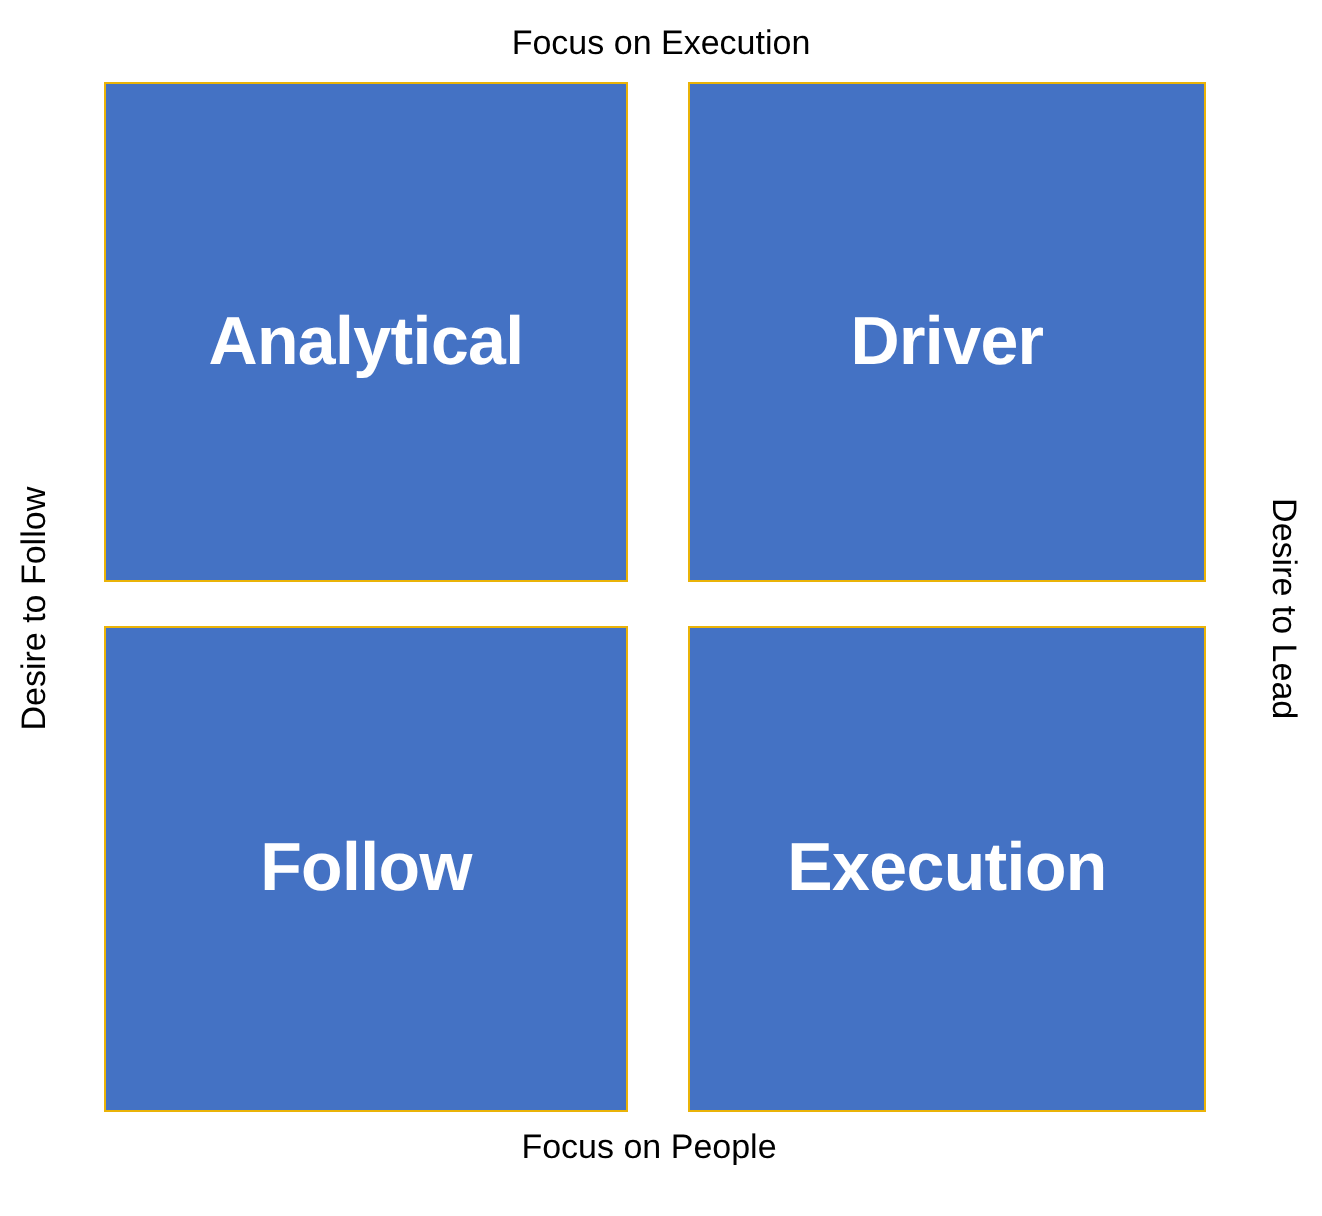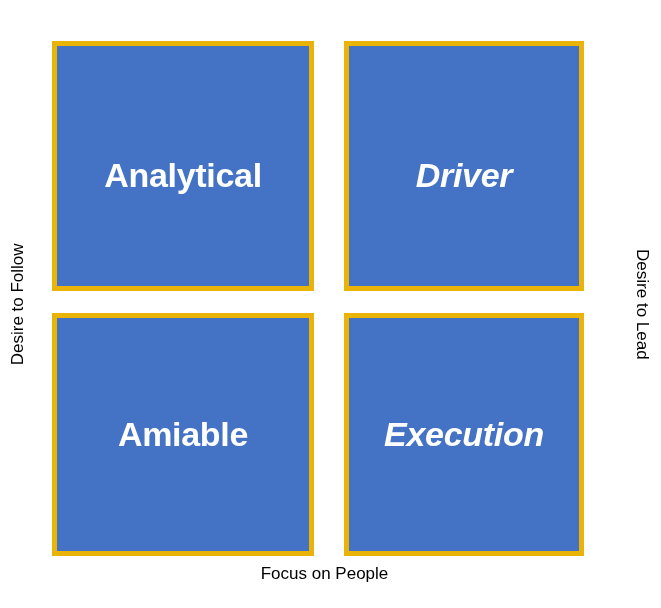--- a/index.html
+++ b/index.html
@@ -83,48 +83,51 @@
     left: 52px;
     top: 41px;
     width: 556px;
     height: 515px;
   }
 
   .quadrant {
     position: absolute;
     box-sizing: border-box;
     background: #4472C4;
-    border: 5px solid #eab308;
+    border: 1px solid #eab308;
     display: flex;
     justify-content: center;
   }
 
   .quadrant.top    { top: 0;     height: 250px; align-items: flex-start; }
   .quadrant.bottom { top: 272px; height: 243px; align-items: center; }
   .quadrant.left   { left: 0;    width: 262px; }
-  .quadrant.right  { left: 292px; width: 240px; font-style: italic; }
+  .quadrant.right  { left: 292px; width: 259px; }
 
   .quadrant-label {
     color: #ffffff;
     font-family: "Liberation Sans", sans-serif;
     font-size: 34px;
     font-weight: bold;
     letter-spacing: -0.3px;
     white-space: nowrap;
     text-align: center;
   }
 
   .quadrant.top .quadrant-label { margin-top: 110px; }
   .quadrant.bottom .quadrant-label { margin-top: 0; }
 </style>
 </head>
 <body>
 
 <div id="diagram-root">
 
+  <div class="axis-label" id="label-top">
+    <span>Focus on Execution</span>
+  </div>
 
   <div class="axis-label" id="label-left">
     <span class="rot">Desire to Follow</span>
   </div>
 
   <div class="axis-label" id="label-right">
     <span class="rot">Desire to Lead</span>
   </div>
 
   <div class="axis-label" id="label-bottom">
@@ -135,21 +138,21 @@
 
     <div class="quadrant top left">
       <span class="quadrant-label">Analytical</span>
     </div>
 
     <div class="quadrant top right">
       <span class="quadrant-label">Driver</span>
     </div>
 
     <div class="quadrant bottom left">
-      <span class="quadrant-label">Amiable</span>
+      <span class="quadrant-label">Follow</span>
     </div>
 
     <div class="quadrant bottom right">
       <span class="quadrant-label">Execution</span>
     </div>
 
   </div>
 </div>
 
 </body></html>

